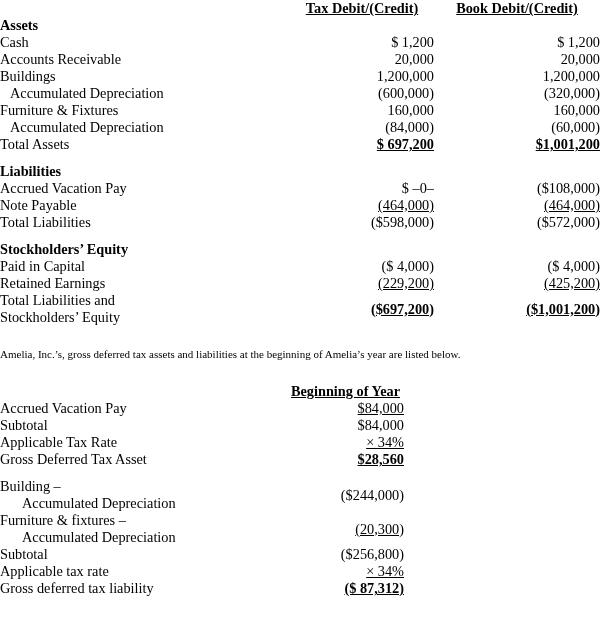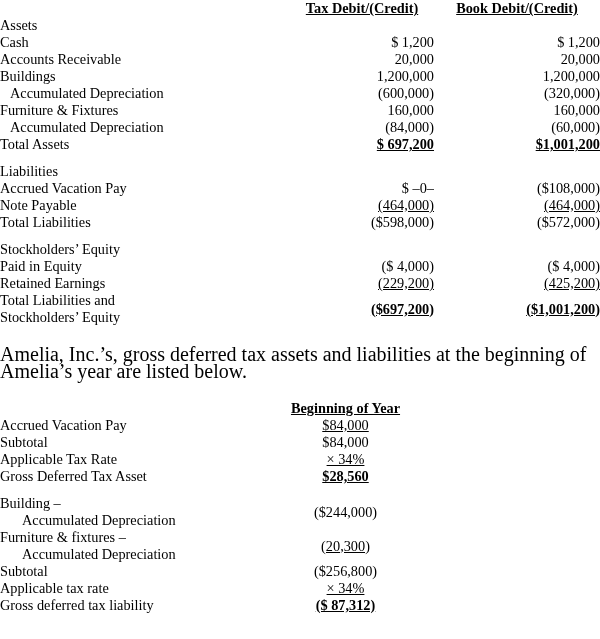--- a/index.html
+++ b/index.html
@@ -20,41 +20,41 @@
 
   
   #bs .c-label{width:290px;}
   #bs .c-tax{width:72px;}     
   #bs .c-val1{width:72px;}
   #bs .c-gap{width:97px;}
   #bs .c-val2{width:69px;}
 
   .colhead{font-weight:bold;text-align:center;font-size:14.3px;line-height:17px;
            text-decoration:underline;}
-  .sect{font-weight:normal;font-size:14.3px;line-height:17px;}
+  .sect{font-weight:bold;font-size:14.3px;line-height:17px;}
 
   .u-thin{ text-decoration:underline; }
   .u-total{ font-weight:bold; text-decoration:underline;margin-top:40px; }
 
   .ind1{padding-left:10px !important;}
   .ind2{padding-left:22px !important;}
 
   .spacer-row td{height:10px;line-height:10px;font-size:1px;}
 
   
   .twoline{line-height:17px;}
   .vmid{vertical-align:middle !important;}
 
-  p.para{font-size:20px;line-height:17px;margin:0;padding:0;}
+  p.para{font-size:11px;line-height:17px;margin:0;padding:0;}
 
   
   #dt{border-collapse:collapse;width:100%;table-layout:fixed;}
   #dt td{padding:0;vertical-align:bottom;font-size:14.3px;line-height:17px;white-space:nowrap;}
   #dt .c-label{width:287px;}
-  #dt .c-val{width:117px;text-align:center;}
+  #dt .c-val{width:117px;text-align:right;}
   #dt .c-rest{width:196px;}
   #dt .colhead{text-align:center;}
 
   .xrate{letter-spacing:0px;}
 </style>
 </head>
 <body>
 
 <div class="page">
 
@@ -148,21 +148,21 @@
           <td colspan="2"></td>
           <td colspan="2"></td>
         </tr>
 
     <tr>
       <td class="sect">Stockholders’ Equity</td>
       <td colspan="2"></td>
       <td colspan="2"></td>
     </tr>
     <tr>
-      <td class="c-label">Paid in Equity</td>
+      <td class="c-label">Paid in Capital</td>
       <td colspan="2" class="c-val">($ 4,000)</td>
       <td colspan="2" class="c-val">($ 4,000)</td>
     </tr>
     <tr>
       <td class="c-label">Retained Earnings</td>
       <td colspan="2" class="c-val"><span class="u-thin">(229,200)</span></td>
       <td colspan="2" class="c-val"><span class="u-thin">(425,200)</span></td>
     </tr>
 
     <tr>

